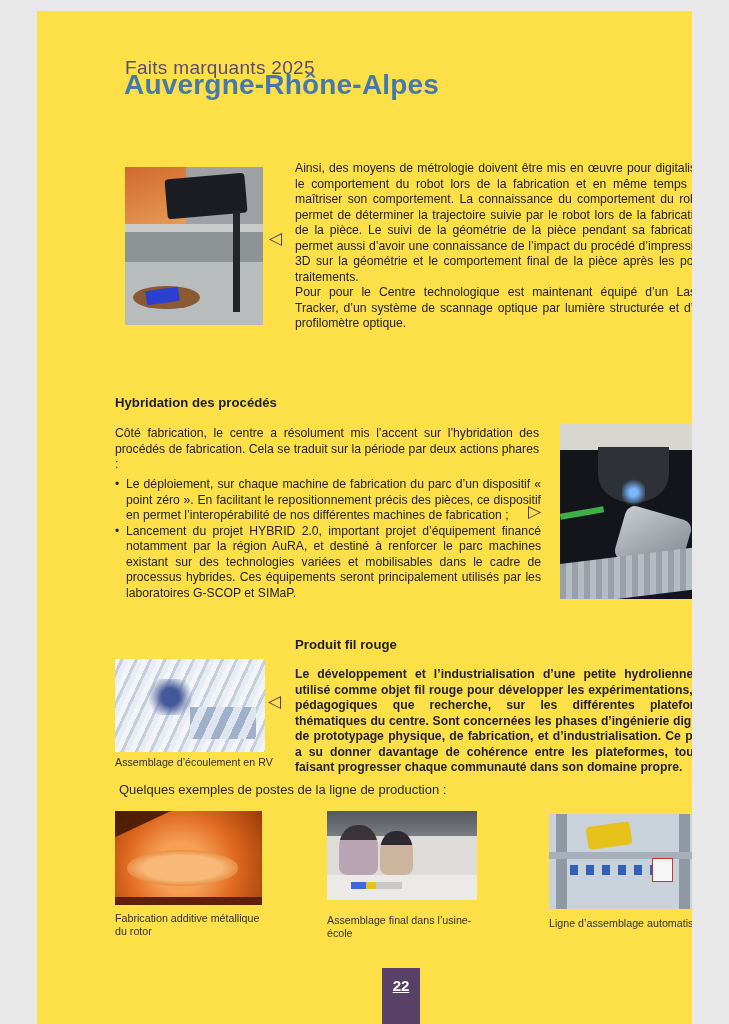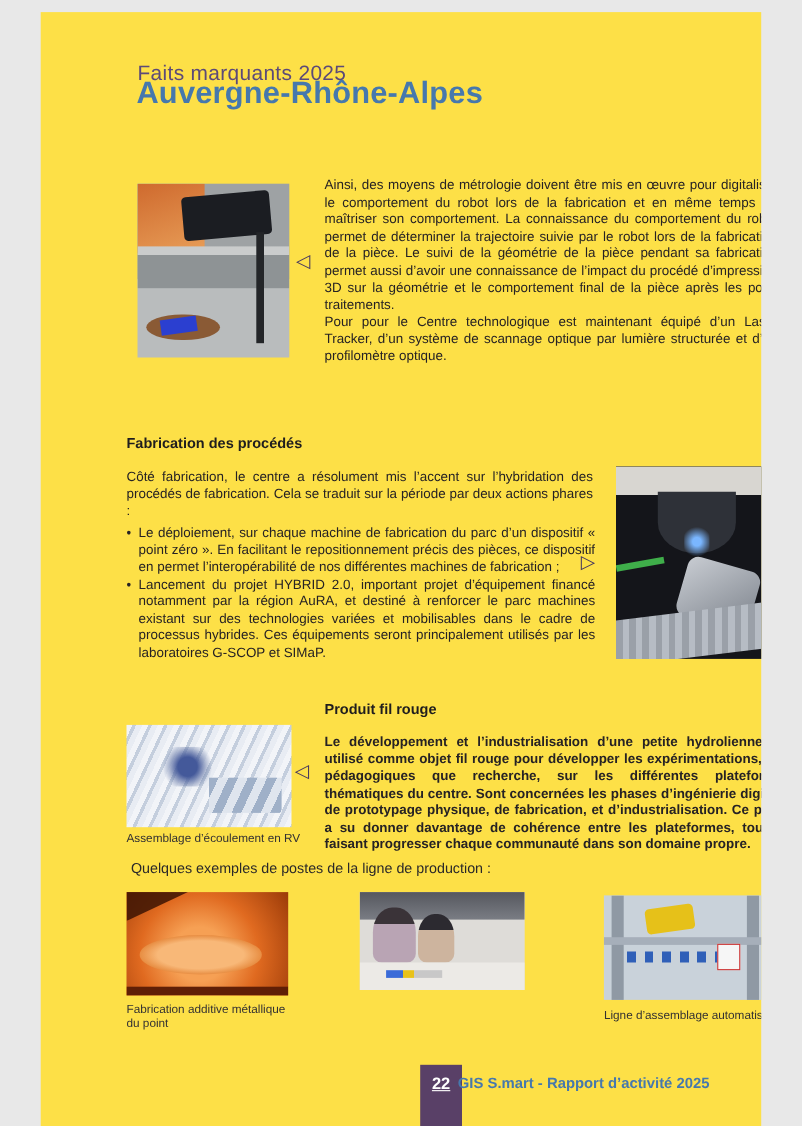--- a/index.html
+++ b/index.html
@@ -117,21 +117,21 @@
     <div class="pm-disc"></div>
     <div class="pm-blue"></div>
   </div>
   <span class="tri" style="left:232px;top:219px;">◁</span>
   <div class="metro-text body-text">
     <p>Ainsi, des moyens de métrologie doivent être mis en œuvre pour digitaliser le comportement du robot lors de la fabrication et en même temps de maîtriser son comportement. La connaissance du comportement du robot permet de déterminer la trajectoire suivie par le robot lors de la fabrication de la pièce. Le suivi de la géométrie de la pièce pendant sa fabrication permet aussi d’avoir une connaissance de l’impact du procédé d’impression 3D sur la géométrie et le comportement final de la pièce après les post-traitements.</p>
     <p>Pour pour le Centre technologique est maintenant équipé d’un Laser Tracker, d’un système de scannage optique par lumière structurée et d’un profilomètre optique.</p>
   </div>
 
 
-  <h3 class="sec-heading hyb-head">Fabrication des procédés</h3>
+  <h3 class="sec-heading hyb-head">Hybridation des procédés</h3>
   <p class="body-text hyb-intro">Côté fabrication, le centre a résolument mis l’accent sur l’hybridation des procédés de fabrication. Cela se traduit sur la période par deux actions phares :</p>
   <div class="hyb-list body-text">
     <div class="bullet-row">
       <span class="bullet-mark">•</span>
       <span class="bullet-text">Le déploiement, sur chaque machine de fabrication du parc d’un dispositif « point zéro ». En facilitant le repositionnement précis des pièces, ce dispositif en permet l’interopérabilité de nos différentes machines de fabrication ;</span>
     </div>
     <div class="bullet-row">
       <span class="bullet-mark">•</span>
       <span class="bullet-text">Lancement du projet HYBRID 2.0, important projet d’équipement financé notamment par la région AuRA, et destiné à renforcer le parc machines existant sur des technologies variées et mobilisables dans le cadre de processus hybrides. Ces équipements seront principalement utilisés par les laboratoires G-SCOP et SIMaP.</span>
     </div>
@@ -155,38 +155,38 @@
   <div class="caption sim-caption">Assemblage d’écoulement en RV</div>
   <span class="tri" style="left:231px;top:682px;">◁</span>
 
   <p class="examples-intro">Quelques exemples de postes de la ligne de production :</p>
 
   <div class="photo ph-orange">
     <div class="or-corner"></div>
     <div class="or-disc"></div>
     <div class="or-bar"></div>
   </div>
-  <div class="caption ex-caption-1">Fabrication additive métallique du point</div>
+  <div class="caption ex-caption-1">Fabrication additive métallique du rotor</div>
 
   <div class="photo ph-school">
     <div class="sc-top"></div>
     <div class="sc-p1"></div>
     <div class="sc-p2"></div>
     <div class="sc-table"></div>
     <div class="sc-bits"></div>
   </div>
+  <div class="caption ex-caption-2">Assemblage final dans l’usine-école</div>
 
   <div class="photo ph-line">
     <div class="ln-left"></div>
     <div class="ln-right"></div>
     <div class="ln-beam"></div>
     <div class="ln-yellow"></div>
     <div class="ln-blues"></div>
     <div class="ln-sign"></div>
   </div>
   <div class="caption ex-caption-3">Ligne d’assemblage automatisée</div>
 
   <div class="page-box">
     <span>22</span>
   </div>
-  <div class="report-title">GIS S.mart - Rapport d’activité 2025</div>
 
 </div>
 
 </body></html>

